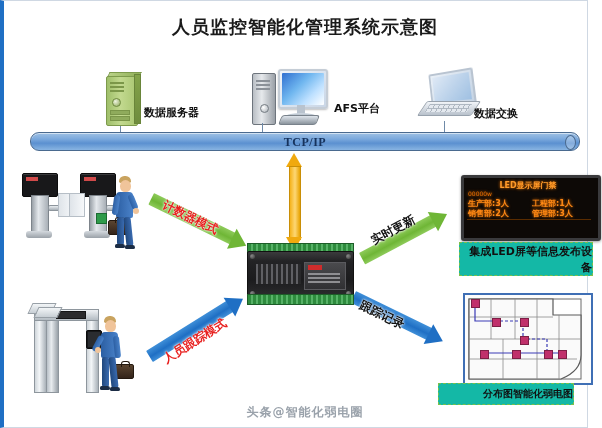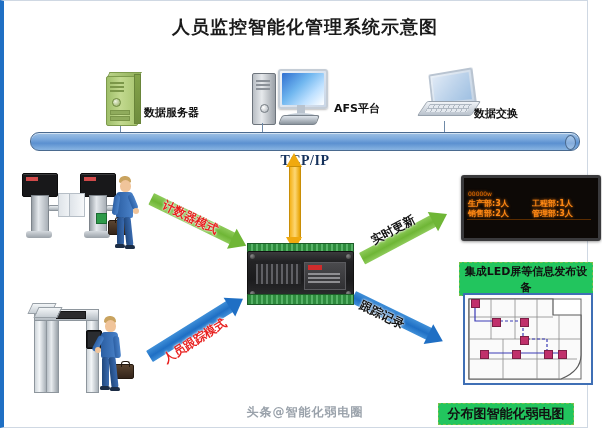--- a/index.html
+++ b/index.html
@@ -44,22 +44,22 @@
     border-radius:9px;
     background:linear-gradient(to bottom,#9fc1e4 0%,#7ba9dd 35%,#5b90d0 60%,#88b4e2 100%);
     border:1px solid #4a6a8f;
     box-shadow:inset 0 1px 0 rgba(255,255,255,.55);
   }
   #bus-cap{
     right:3px;top:2px;width:9px;height:13px;border-radius:50%;
     border:1px solid #4a6a8f;background:rgba(255,255,255,.25);
   }
   #bus-label{
-    left:0;top:20px;width:548px;text-align:center;
-    font-size:14px;font-weight:bold;color:#16325c;
+    left:0;top:2px;width:548px;text-align:center;
+    font-size:12px;font-weight:bold;color:#16325c;
     font-family:"Liberation Serif","DejaVu Serif",serif;
     letter-spacing:.5px;
   }
 
   
   .srv{width:40px;height:54px;}
   .srv .body{
     position:absolute;left:6px;top:4px;width:30px;height:48px;
     background:linear-gradient(to right,#9fbf6a 0%,#c2d98f 45%,#a9c671 100%);
     border:1px solid #7d9a4c;border-radius:2px;
@@ -245,34 +245,34 @@
   #led .sub{left:4px;top:12px;font-size:6px;color:#e06a00;}
   #led .r1l{left:4px;top:20px;font-size:8px;font-weight:bold;}
   #led .r1r{left:68px;top:20px;font-size:8px;font-weight:bold;}
   #led .r2l{left:4px;top:30px;font-size:8px;font-weight:bold;}
   #led .r2r{left:68px;top:30px;font-size:8px;font-weight:bold;}
   #led .date{left:2px;top:43px;width:128px;text-align:center;font-size:8.5px;font-weight:bold;}
   #led .divider{position:absolute;left:3px;top:41px;width:124px;height:1px;background:#5a2c00;}
 
   
   .dashbox{
-    position:absolute;text-align:center;font-weight:bold;
-    font-family:"DejaVu Sans","Liberation Sans",sans-serif;
-    color:#111;background:#22c55e;margin-top:20px;
+    position:absolute;text-align:right;font-weight:bold;
+    font-family:"DejaVu Sans","Liberation Sans",sans-serif;
+    color:#111;background:#14b8a6;
   }
   #cap-front{
     left:16px;top:260px;width:126px;height:20px;line-height:20px;font-size:11px;
     border:1px dashed #f0a017;
   }
   #cap-led{
     left:455px;top:241px;width:134px;height:34px;font-size:11px;line-height:16px;
     border:1px dashed #7cc04a;padding-top:1px;box-sizing:border-box;
   }
   #cap-map{
-    left:434px;top:382px;width:134px;height:20px;line-height:20px;font-size:13px;
+    left:434px;top:382px;width:134px;height:20px;line-height:20px;font-size:10px;
     border:1px dashed #7cc04a;
   }
 
   
   #floorplan{
     left:459px;top:292px;width:126px;height:88px;
     background:#fdfdfd;border:2px solid #3f6fb5;
   }
   #floorplan .inner{position:absolute;left:0;top:0;right:0;bottom:0;}
   .fp-node{
@@ -503,20 +503,21 @@
       </div>
       <div class="screw" style="left:2px;top:2px;"></div>
       <div class="screw" style="right:2px;top:2px;"></div>
       <div class="screw" style="left:2px;bottom:2px;"></div>
       <div class="screw" style="right:2px;bottom:2px;"></div>
     </div>
     <div class="term b"></div>
   </div>
 
   <div class="abs" id="led">
+    <div class="ledline hdr">LED显示屏门禁</div>
     <div class="ledline sub">00000w</div>
     <div class="ledline r1l"><span>生产部:</span><span>3人</span></div>
     <div class="ledline r1r"><span>工程部:</span><span>1人</span></div>
     <div class="ledline r2l"><span>销售部:</span><span>2人</span></div>
     <div class="ledline r2r"><span>管理部:</span><span>3人</span></div>
     <div class="divider"></div>
   </div>
   <div class="dashbox" id="cap-led">集成LED屏等信息发布设备</div>
 
   <div class="abs" id="floorplan">

